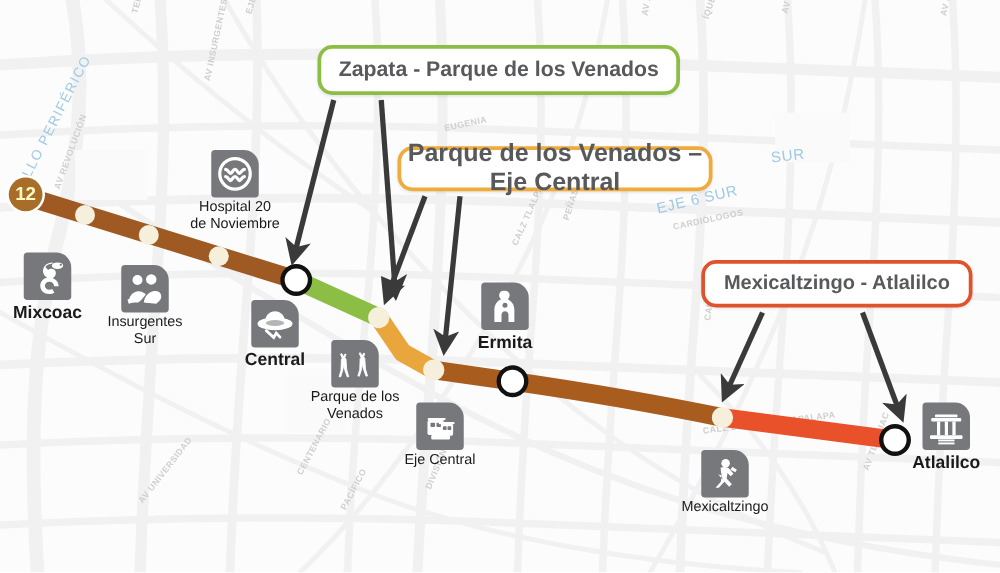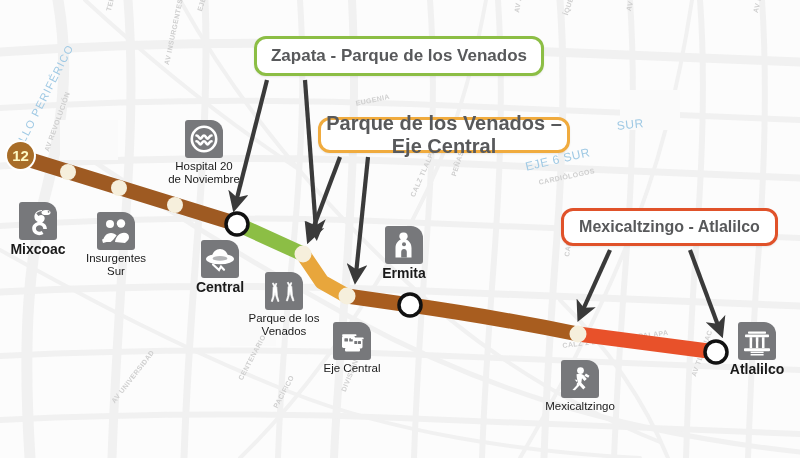--- a/index.html
+++ b/index.html
@@ -225,21 +225,21 @@
               <path d="M5 27.5l7.5-2.2 2.4 3.1L6 31z"></path>
               <path d="M19.5 26.6l8-1.6 1.3 3.2-8.7 1.9z"></path>
             </g>
           </svg>
         </span>
         <div class="st-name">
           <div>Insurgentes</div>
           <div>Sur</div>
         </div>
       </div>
-      <div class="station" style="left: 204px; top: 120px;">
+      <div class="station" style="left: 188px; top: 120px;">
         <span class="st-icon">
           <svg viewBox="0 0 38 38">
             <circle cx="19" cy="19" r="12.2" fill="none" stroke="#fff" stroke-width="2.6"></circle>
             <path d="M11.5 15.5c2 0 2.6 3.2 3.9 3.2s1.9-3.2 3.6-3.2 2.3 3.2 3.6 3.2 1.9-3.2 3.9-3.2" fill="none" stroke="#fff" stroke-width="2.6" stroke-linecap="round"></path>
             <path d="M11.5 21.2c2 0 2.6 3.2 3.9 3.2s1.9-3.2 3.6-3.2 2.3 3.2 3.6 3.2 1.9-3.2 3.9-3.2" fill="none" stroke="#fff" stroke-width="2.6" stroke-linecap="round"></path>
           </svg>
         </span>
         <div class="st-name">
           <div>Hospital 20</div>
           <div>de Noviembre</div>

